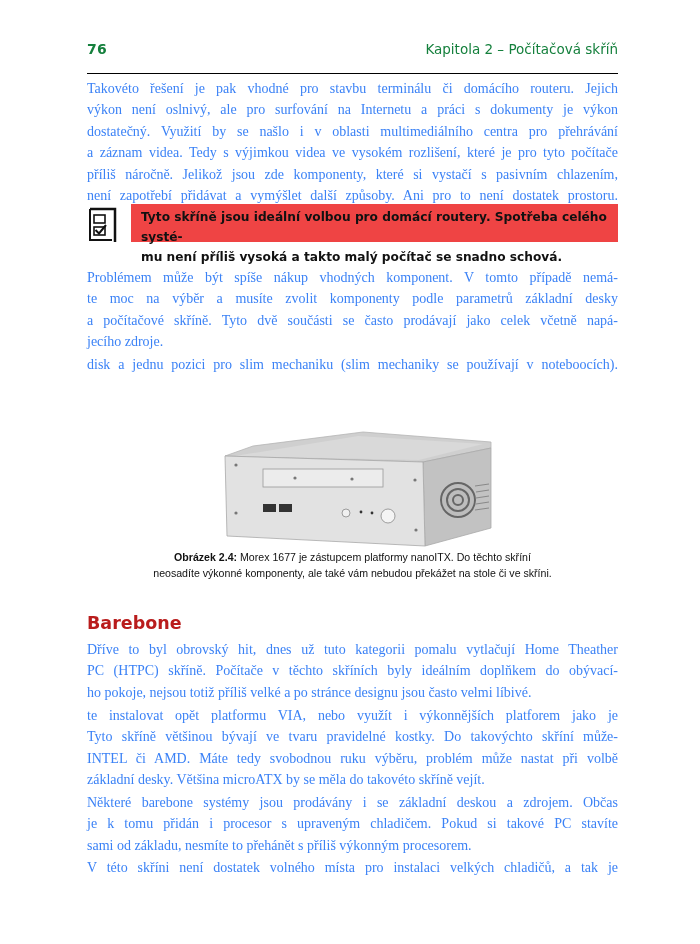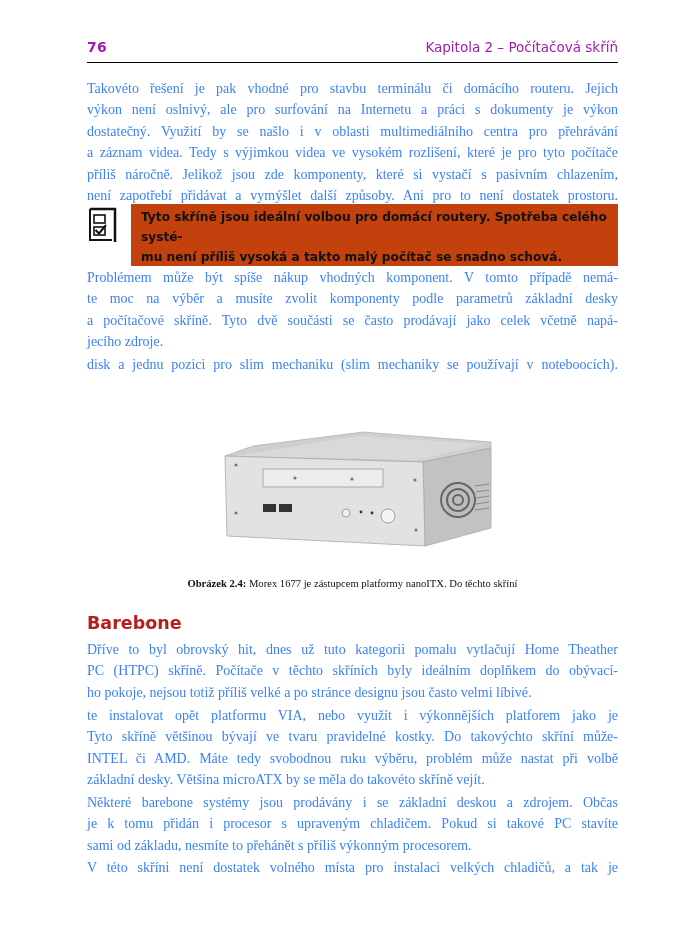--- a/index.html
+++ b/index.html
@@ -1,50 +1,50 @@
 <!DOCTYPE html>
 <html><head>
 <meta charset="utf-8">
 <style>
   html, body { margin: 0; padding: 0; background: #ffffff; }
   body { width: 700px; height: 944px; position: relative; overflow: hidden; }
   .page { position: absolute; left: 87px; top: 36px; width: 531px; }
   .header {
-    display: flex; justify-content: space-between; align-items: center;
-    border-bottom: 1.5px solid #000; padding-bottom: 5px; height: 21px;
-    font-family: "DejaVu Sans", sans-serif; color: #a21caf;
+    display: flex; justify-content: space-between; align-items: flex-end;
+    border-bottom: 1.5px solid #000; padding-bottom: 16px; height: 21px;
+    font-family: "DejaVu Sans", sans-serif; color: #15803d;
   }
   .page-num { font-weight: bold; font-size: 14px; letter-spacing: 0.2px; }
   .chapter { font-size: 13.5px; }
   .body-text {
     font-family: Liberation Serif, serif; font-size: 14px; line-height: 21.4px;
     color: #3b82f6; text-align: justify; margin: 0;
   }
   .p1 { position: absolute; top: 42px; left: 0; width: 531px; }
   .note {
     position: absolute; top: 168px; left: 0; width: 531px; height: 48px;
   }
   .note-icon {
     position: absolute; left: 1px; top: 3px; width: 30px; height: 36px;
   }
   .note-box {
-    position: absolute; left: 44px; top: 0; width: 487px; height: 62px;
-    background: #c2410c;
+    position: absolute; left: 44px; top: 0; width: 487px; height: 38px;
+    background: #ef4444;
     font-family: "DejaVu Sans", sans-serif; font-weight: bold;
     font-size: 12.2px; line-height: 20px; color: #111;
     padding: 3px 10px; box-sizing: border-box;
   }
   .p2 { position: absolute; top: 231px; left: 0; width: 531px; }
   .p3 { position: absolute; top: 318px; left: 0; width: 531px; }
   .figure {
     position: absolute; top: 382px; left: 126px; width: 280px; height: 130px;
   }
   .caption {
-    position: absolute; top: 540px; left: 0; width: 531px; text-align: center;
-    font-family: Liberation Serif, serif; font-size: 10.6px; line-height: 16px; color: #111;
+    position: absolute; top: 513px; left: 0; width: 531px; text-align: center;
+    font-family: Liberation Sans, sans-serif; font-size: 10.6px; line-height: 16px; color: #111;
   }
   .caption b { font-weight: bold; }
   .section-title {
     position: absolute; top: 577px; left: 0;
     font-family: "DejaVu Sans", sans-serif; font-weight: bold; font-size: 17.5px; color: #b91c1c;
   }
   .p4 { position: absolute; top: 603px; left: 0; width: 531px; }
   .p5 { position: absolute; top: 669px; left: 0; width: 531px; }
   .p6 { position: absolute; top: 756px; left: 0; width: 531px; }
   .p7 { position: absolute; top: 821px; left: 0; width: 531px; }
@@ -126,20 +126,21 @@
     <rect x="66" y="86" width="13" height="8" fill="#333"></rect>
 
     <circle cx="133" cy="95" r="4" fill="#f0f0f0" stroke="#888" stroke-width="0.8"></circle>
     <circle cx="148" cy="94" r="1.4" fill="#333"></circle>
     <circle cx="159" cy="95" r="1.4" fill="#333"></circle>
     <circle cx="175" cy="98" r="7" fill="#f4f4f4" stroke="#888" stroke-width="0.8"></circle>
   </svg>
 
   <div class="caption">
     <div><b>Obrázek 2.4:</b><span> Morex 1677 je zástupcem platformy nanoITX. Do těchto skříní</span></div>
+    <div>neosadíte výkonné komponenty, ale také vám nebudou překážet na stole či ve skříni.</div>
   </div>
 
   <div class="section-title">Barebone</div>
 
   <p class="body-text p4">
     <span class="line">Dříve to byl obrovský hit, dnes už tuto kategorii pomalu vytlačují Home Theather</span>
     <span class="line">PC (HTPC) skříně. Počítače v těchto skříních byly ideálním doplňkem do obývací-</span>
     <span class="line last">ho pokoje, nejsou totiž příliš velké a po stránce designu jsou často velmi líbivé.</span>
   </p>
 

